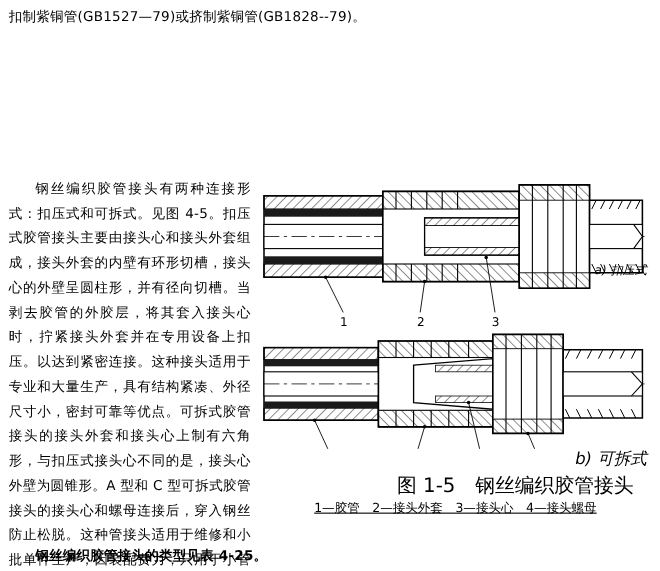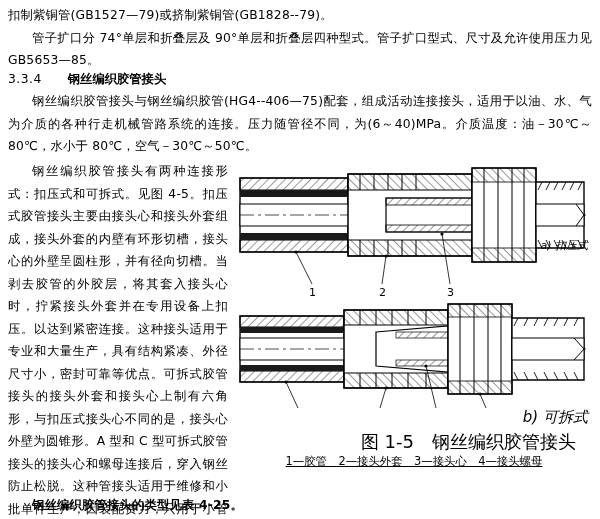--- a/index.html
+++ b/index.html
@@ -120,28 +120,23 @@
     height: 270px;
   }
 </style>
 </head>
 <body>
 
 <div class="page">
 
   <div class="txt para-top">
     <div>扣制紫铜管(GB1527—79)或挤制紫铜管(GB1828--79)。</div>
-    <div class="para-indent">管子扩口分 74°单层和折叠层及 90°单层和折叠层四种型式。管子扩口型式、尺寸及允许使用压力见 GB5653—85。</div>
   </div>
 
-  <div class="heading">
-    <span class="num">3.3.4</span><span class="ttl">钢丝编织胶管接头</span>
-  </div>
-
-  <div class="txt para-wide para-indent">钢丝编织胶管接头与钢丝编织胶管(HG4--406—75)配套，组成活动连接接头，适用于以油、水、气为介质的各种行走机械管路系统的连接。压力随管径不同，为(6～40)MPa。介质温度：油－30℃～80℃，水小于 80℃，空气－30℃～50℃。</div>
+
 
   <div class="txt col-left para-indent">钢丝编织胶管接头有两种连接形式：扣压式和可拆式。见图 4-5。扣压式胶管接头主要由接头心和接头外套组成，接头外套的内壁有环形切槽，接头心的外壁呈圆柱形，并有径向切槽。当剥去胶管的外胶层，将其套入接头心时，拧紧接头外套并在专用设备上扣压。以达到紧密连接。这种接头适用于专业和大量生产，具有结构紧凑、外径尺寸小，密封可靠等优点。可拆式胶管接头的接头外套和接头心上制有六角形，与扣压式接头心不同的是，接头心外壁为圆锥形。A 型和 C 型可拆式胶管接头的接头心和螺母连接后，穿入钢丝防止松脱。这种管接头适用于维修和小批单件生产，因装配费力，只用于小管径的连接。</div>
 
   <div class="figure">
     <svg class="drawing" viewBox="0 0 356 270" xmlns="http://www.w3.org/2000/svg">
       <defs>
         <pattern id="hatchA" width="6" height="6" patternUnits="userSpaceOnUse" patternTransform="rotate(45)">
           <line x1="0" y1="0" x2="0" y2="6" stroke="#000" stroke-width="0.8"></line>
         </pattern>
         <pattern id="hatchB" width="6" height="6" patternUnits="userSpaceOnUse" patternTransform="rotate(-45)">

